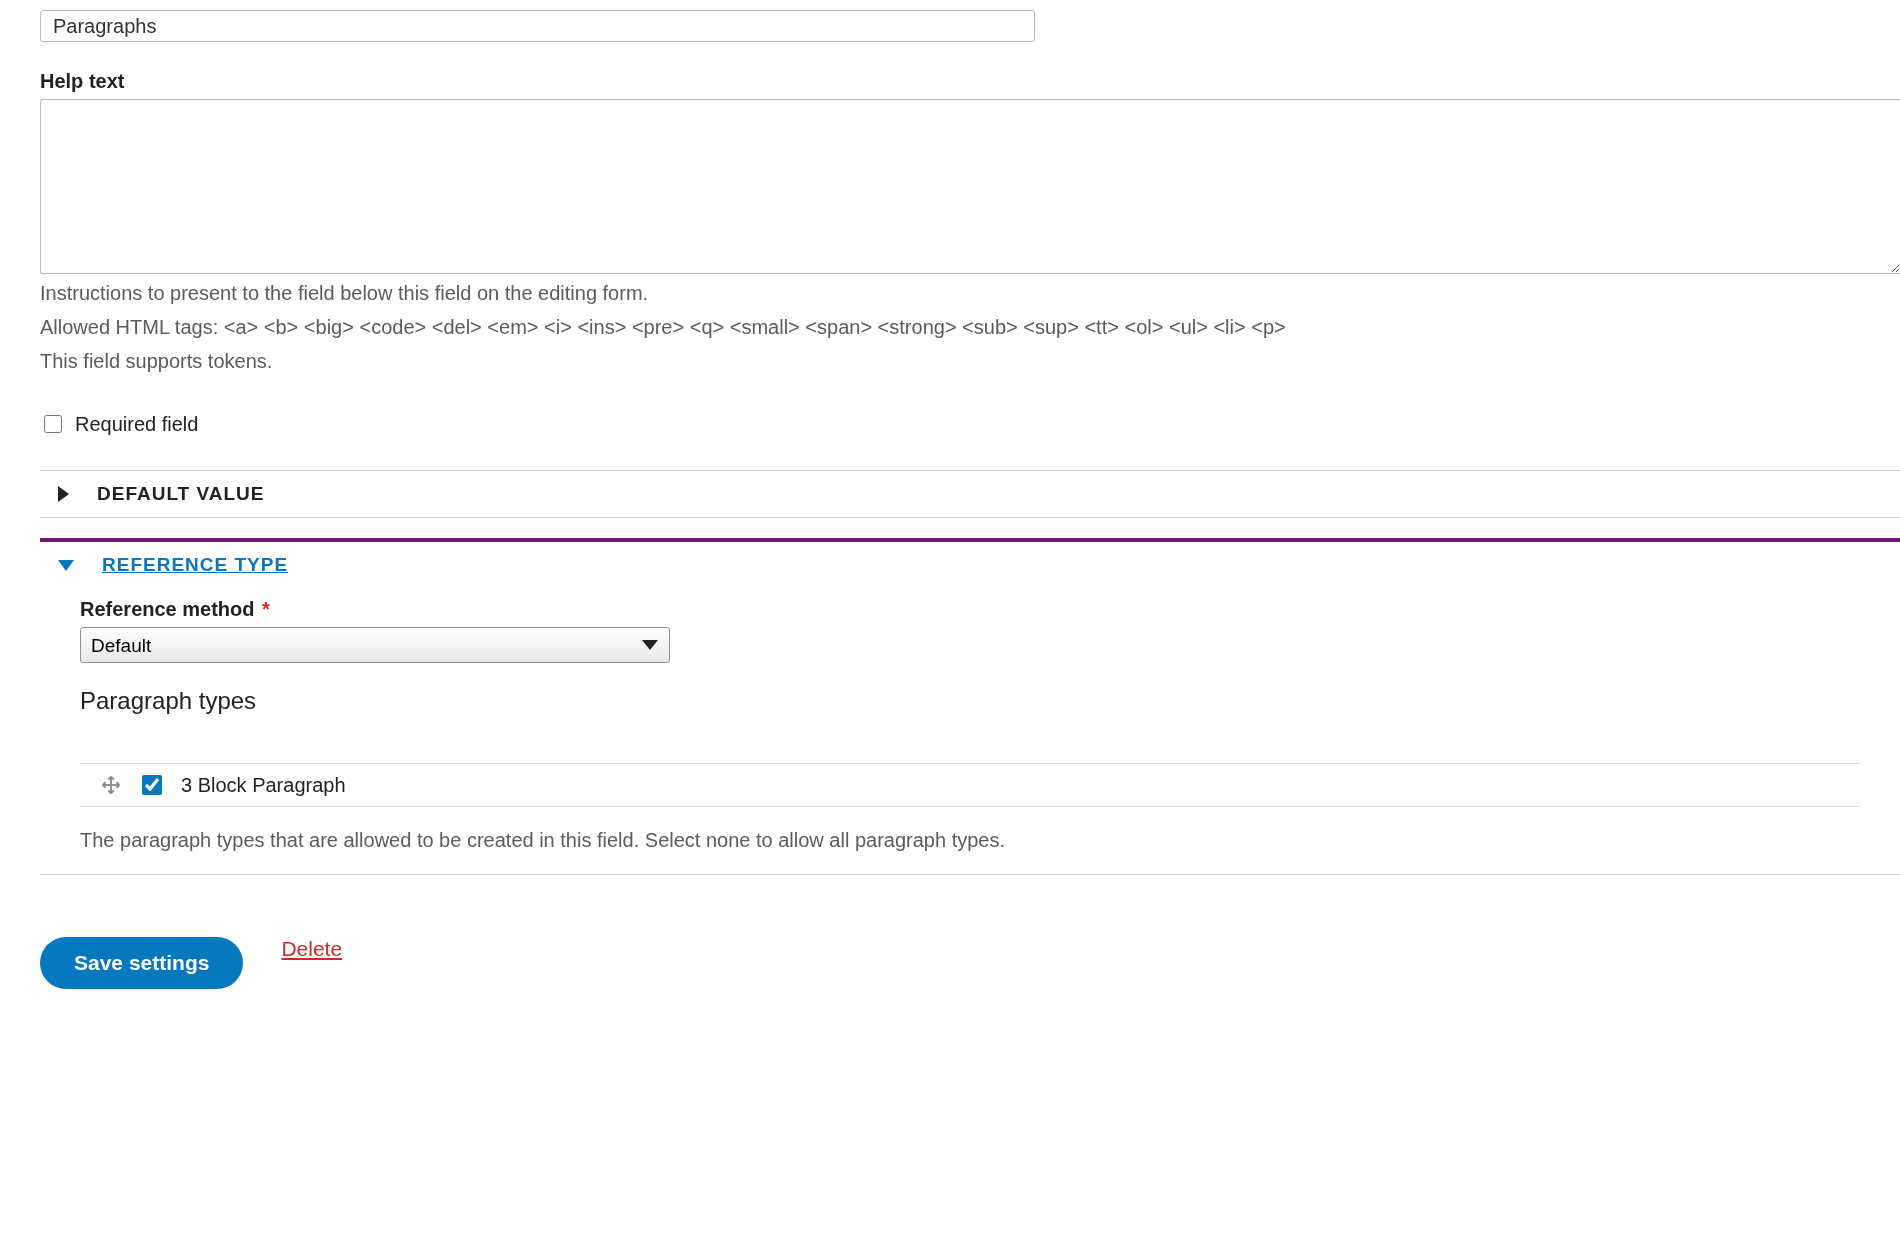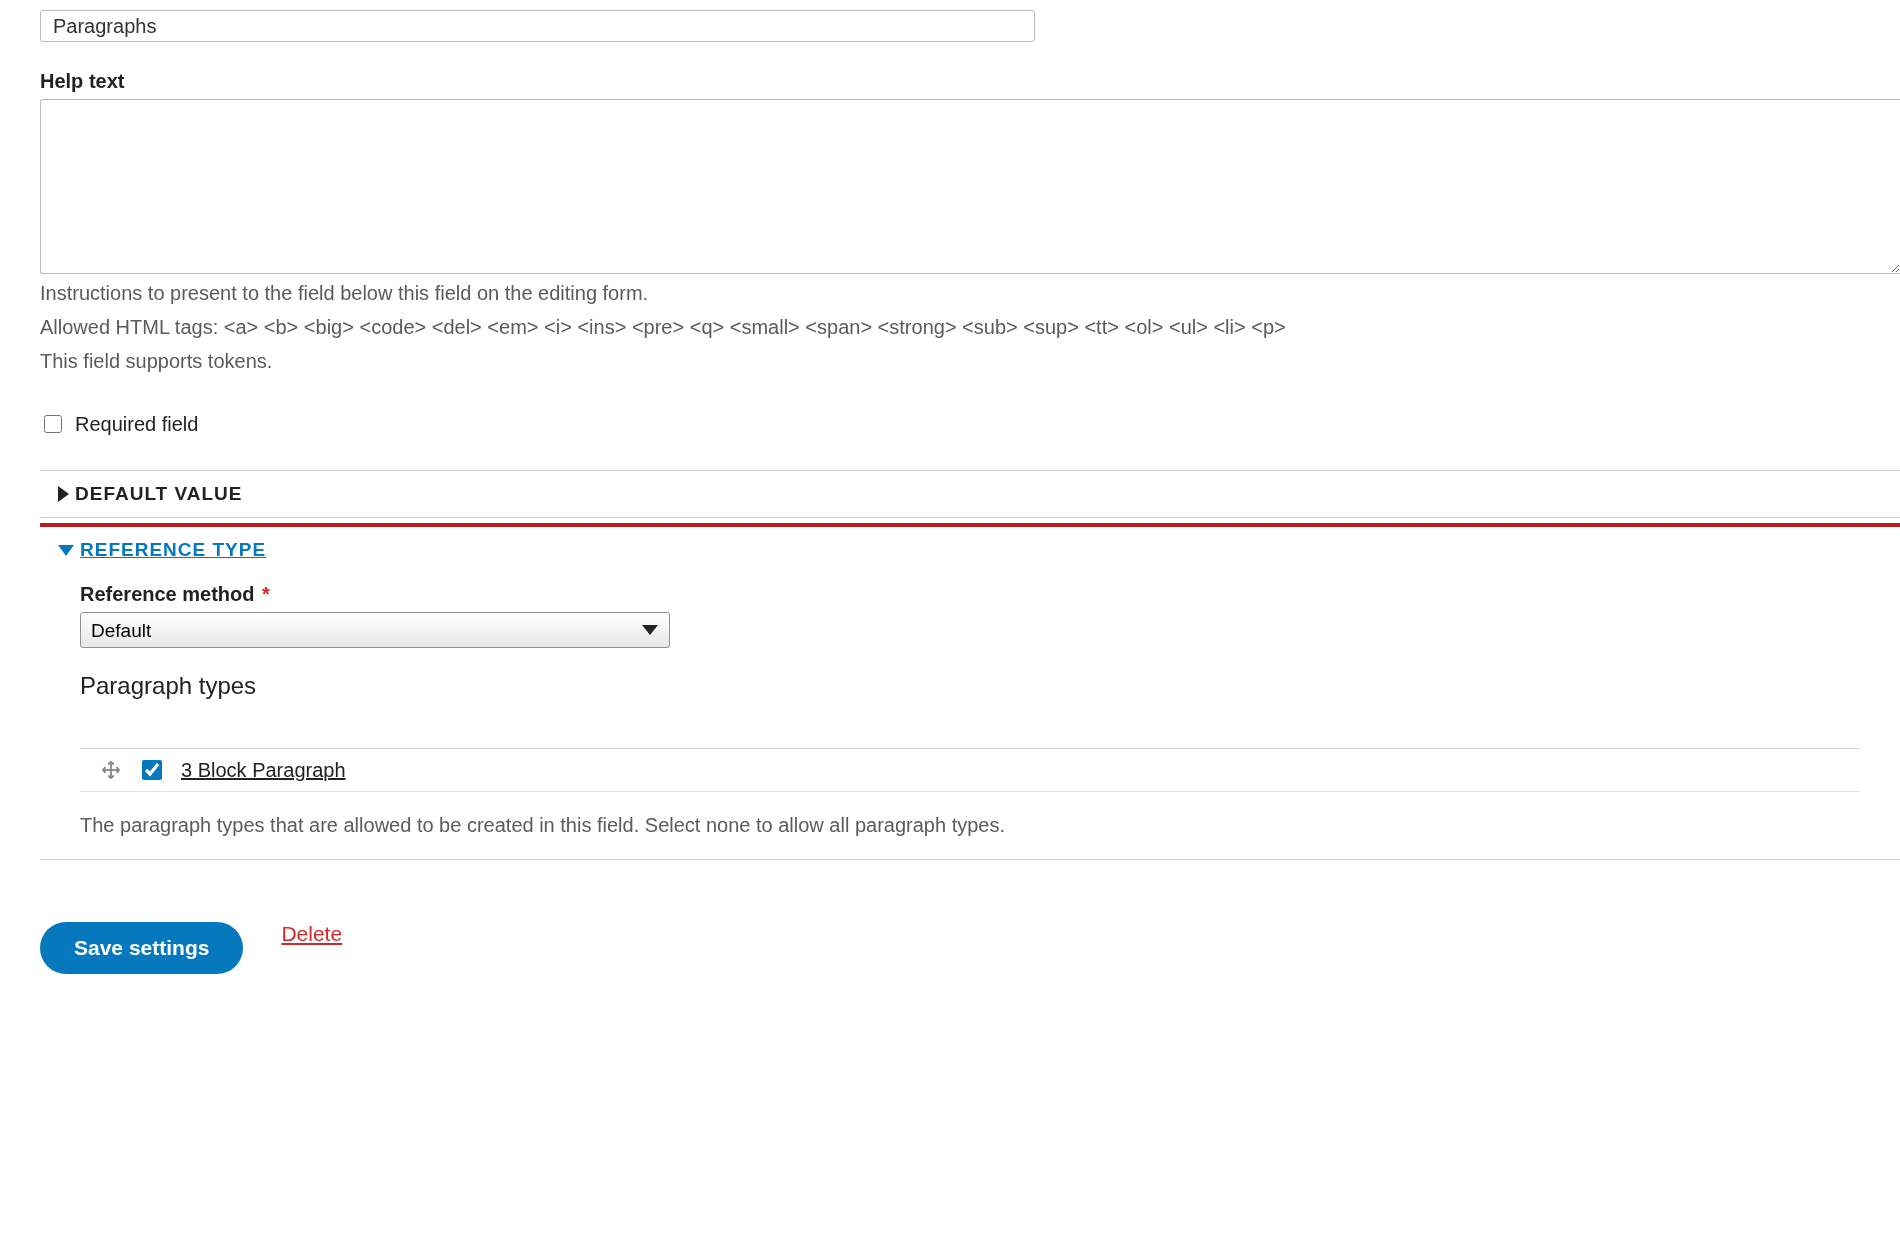--- a/index.html
+++ b/index.html
@@ -74,41 +74,41 @@
   }
   .details-summary {
     padding: 12px 18px;
     font-weight: 700;
     letter-spacing: 1px;
     font-size: 19px;
     color: #222;
     cursor: pointer;
     display: flex;
     align-items: center;
-    gap: 6px;
+    gap: 28px;
     user-select: none;
   }
   .triangle {
     width: 0; height: 0;
     display: inline-block;
   }
   .tri-right {
     border-top: 8px solid transparent;
     border-bottom: 8px solid transparent;
     border-left: 11px solid #222;
   }
   .tri-down {
     border-left: 8px solid transparent;
     border-right: 8px solid transparent;
     border-top: 11px solid #0678be;
   }
   .details-panel.open {
-    border-top: 4px solid #b91c1c;
+    border-top: 4px solid #701a75;
     border-bottom: 1px solid #d0d0d0;
-    margin-top: 5px;
+    margin-top: 20px;
     padding-bottom: 22px;
   }
   .details-summary.blue {
     color: #0678be;
     text-decoration: underline;
   }
   .panel-body { padding: 10px 40px 0 40px; }
   .select-wrap { margin-top: 6px; }
   .select-box {
     width: 590px;
@@ -151,21 +151,20 @@
     font-size: 18px;
     border-bottom: 1px solid #d6d6d6;
   }
   .types-row {
     padding: 8px 20px;
     display: flex;
     align-items: center;
     gap: 16px;
     font-size: 20px;
     color: #222;
-    text-decoration: underline;
   }
   .drag-icon svg { width: 22px; height: 22px; display:block; }
   .types-row input[type="checkbox"] {
     width: 20px; height: 20px;
     accent-color: #0678be;
     border-radius: 4px;
   }
   .types-desc {
     color: #5b5b5b;
     font-size: 20px;

